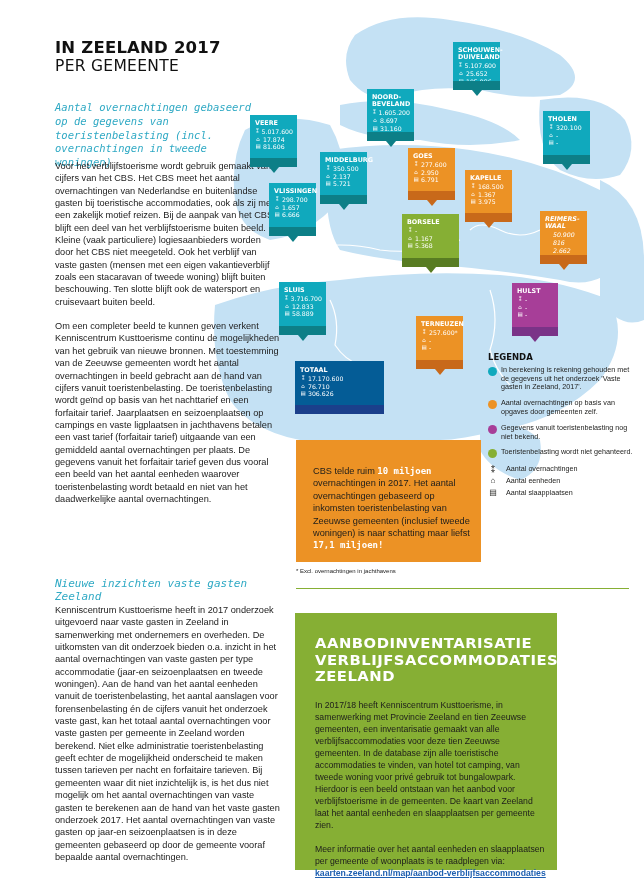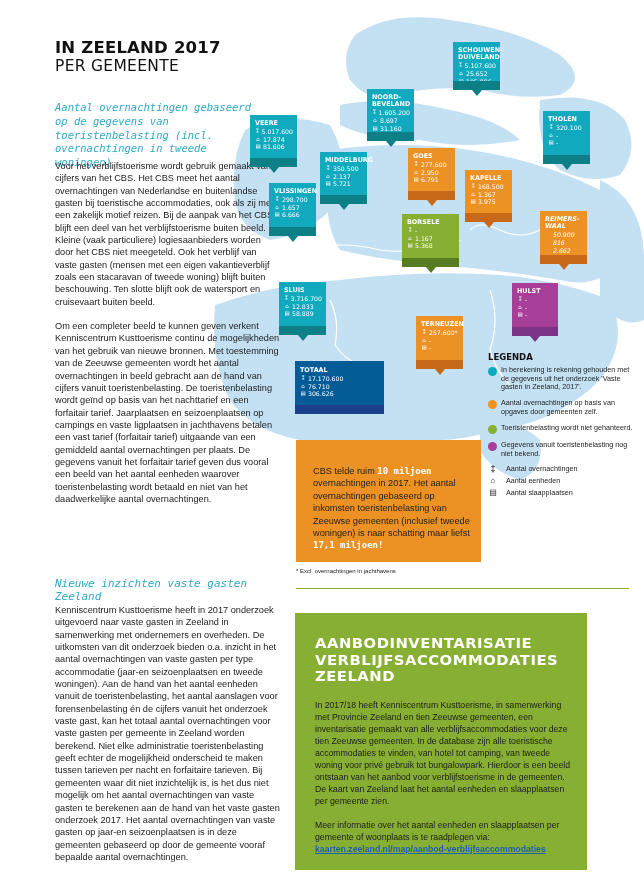--- a/index.html
+++ b/index.html
@@ -38,21 +38,21 @@
   .legend .li { display: flex; gap: 4px; margin-bottom: 7px; }
   .legend .dot { flex: 0 0 9px; width: 9px; height: 9px; border-radius: 50%; margin-top: 1px; }
   .legend .ir { display: flex; gap: 8px; margin-bottom: 3px; align-items: center; }
   .legend .sym { width: 10px; text-align: center; font-size: 8px; }
 
   .callout { position: absolute; left: 296px; top: 440px; width: 185px; height: 122px; background: #ec9225; color: #1d1d1b; padding: 25px 10px 0 17px; font-size: 9.2px; line-height: 12.4px; }
   .callout .hl { color: #fff; font-family: "DejaVu Sans Mono", monospace; font-weight: bold; font-size: 9px; }
   .footnote { position: absolute; left: 296px; top: 568px; font-size: 6px; color: #222; }
   .rule { position: absolute; left: 296px; top: 588px; width: 333px; height: 1px; background: #86af34; }
 
-  .greenbox { position: absolute; left: 295px; top: 613px; width: 292px; height: 257px; background: #86af34; padding: 22px 10px 0 20px; }
+  .greenbox { position: absolute; left: 295px; top: 613px; width: 262px; height: 257px; background: #86af34; padding: 22px 10px 0 20px; }
   .greenbox .gh { font-family: "DejaVu Sans", sans-serif; font-weight: bold; color: #fff; font-size: 14.8px; line-height: 16.5px; letter-spacing: 0.5px; margin-bottom: 14px; }
   .greenbox p { font-size: 8.7px; line-height: 12px; color: #1d1d1b; margin-bottom: 12px; }
   .greenbox a { color: #1d5fb0; font-weight: bold; text-decoration: underline; }
 </style>
 </head>
 <body>
 
 <svg class="map" viewBox="0 0 644 600" preserveAspectRatio="none">
   <g fill="#c4e1f4">
     <path d="M355 35 Q390 10 450 20 Q520 30 560 55 Q590 80 560 95 Q520 100 480 90 Q430 85 400 95 Q370 105 350 80 Q340 55 355 35 Z"></path>
@@ -342,26 +342,26 @@
   <div class="lh">LEGENDA</div>
   <div class="li">
       <span class="dot" style="background:#10a9bd"></span>
       <span>In berekening is rekening gehouden met de gegevens uit het onderzoek 'Vaste gasten in Zeeland, 2017'.</span>
     </div>
   <div class="li">
       <span class="dot" style="background:#ec9225"></span>
       <span>Aantal overnachtingen op basis van opgaves door gemeenten zelf.</span>
     </div>
   <div class="li">
+      <span class="dot" style="background:#a73e98"></span>
+      <span>Gegevens vanuit toeristenbelasting nog niet bekend.</span>
+    </div>
+  <div class="li">
       <span class="dot" style="background:#86af34"></span>
       <span>Toeristenbelasting wordt niet gehanteerd.</span>
-    </div>
-  <div class="li">
-      <span class="dot" style="background:#a73e98"></span>
-      <span>Gegevens vanuit toeristenbelasting nog niet bekend.</span>
     </div>
   <div class="ir">
       <span class="sym">⁑</span>
       <span>Aantal overnachtingen</span>
     </div>
   <div class="ir">
       <span class="sym">⌂</span>
       <span>Aantal eenheden</span>
     </div>
   <div class="ir">

